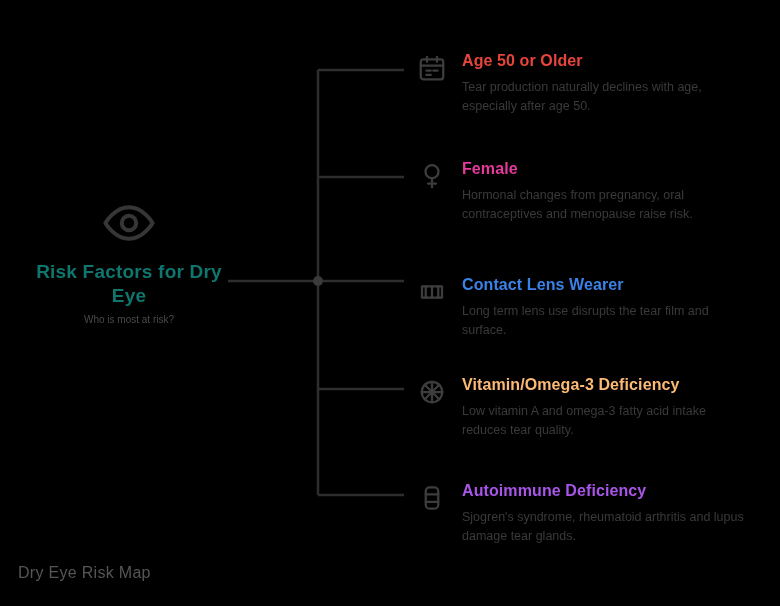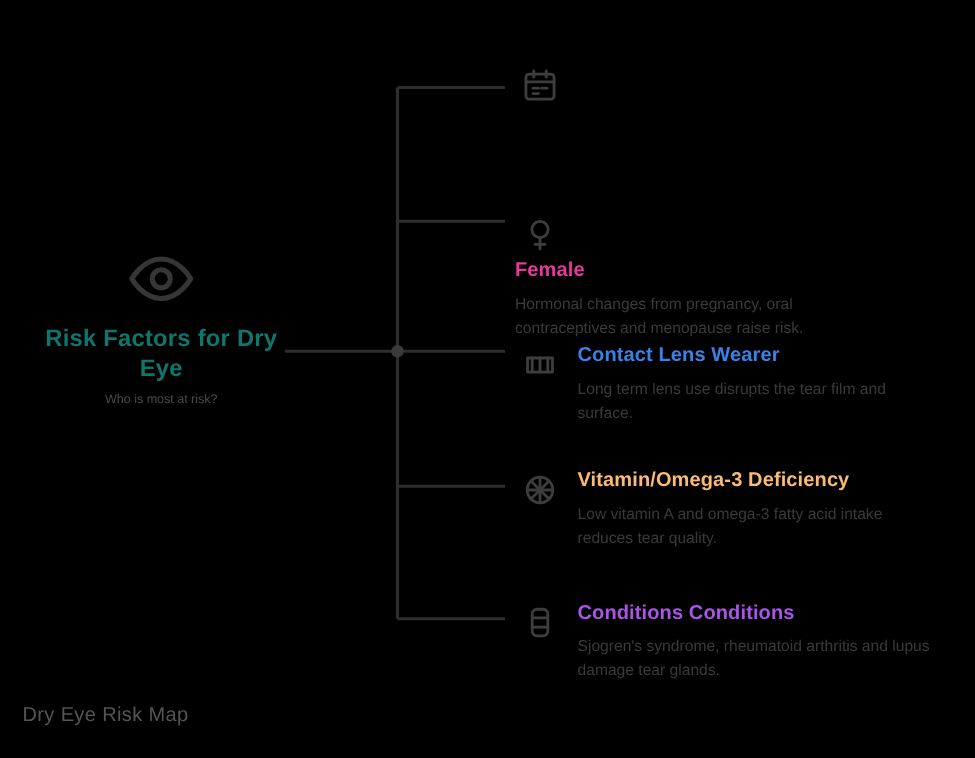--- a/index.html
+++ b/index.html
@@ -99,21 +99,21 @@
   }
   .branch-desc {
     font-size: 12.5px;
     line-height: 1.5;
     color: #3a3a3a;
     max-width: 290px;
   }
 
   
   #branch-0 { top: 52px; }
-  #branch-1 { top: 172px; flex-direction: column; }
+  #branch-1 { top: 160px; }
   #branch-2 { top: 276px; }
   #branch-3 { top: 376px; }
   #branch-4 { top: 482px; }
 
   
   #footer {
     position: absolute;
     left: 18px;
     top: 564px;
     font-size: 16px;
@@ -155,20 +155,24 @@
       <svg viewBox="0 0 24 24" fill="none" stroke="#6a6a6a" stroke-width="1.8" stroke-linecap="round" stroke-linejoin="round">
         <rect x="3" y="5" width="18" height="16" rx="2"></rect>
         <line x1="3" y1="10" x2="21" y2="10"></line>
         <line x1="8" y1="3" x2="8" y2="7"></line>
         <line x1="16" y1="3" x2="16" y2="7"></line>
         <line x1="7.5" y1="14" x2="11" y2="14"></line>
         <line x1="13" y1="14" x2="16.5" y2="14"></line>
         <line x1="7.5" y1="17.5" x2="11" y2="17.5"></line>
       </svg>
     </span>
+    <div class="branch-body">
+      <div class="branch-title" style="color: rgb(232, 69, 60);">Age 50 or Older</div>
+      <div class="branch-desc">Tear production naturally declines with age, especially after age 50.</div>
+    </div>
   </div>
 
   <div class="branch" id="branch-1">
     <span class="branch-icon-wrap">
       <svg viewBox="0 0 24 24" fill="none" stroke="#6a6a6a" stroke-width="1.8" stroke-linecap="round" stroke-linejoin="round">
         <circle cx="12" cy="8.5" r="5.2"></circle>
         <line x1="12" y1="13.7" x2="12" y2="21"></line>
         <line x1="8.8" y1="18" x2="15.2" y2="18"></line>
       </svg>
     </span>
@@ -207,20 +211,20 @@
 
   <div class="branch" id="branch-4">
     <span class="branch-icon-wrap">
       <svg viewBox="0 0 24 24" fill="none" stroke="#6a6a6a" stroke-width="1.8" stroke-linecap="round" stroke-linejoin="round">
         <rect x="7" y="3.5" width="10" height="17" rx="3"></rect>
         <line x1="7" y1="9" x2="17" y2="9"></line>
         <line x1="7" y1="15" x2="17" y2="15"></line>
       </svg>
     </span>
     <div class="branch-body">
-      <div class="branch-title" style="color: rgb(168, 85, 232);">Conditions Conditions</div>
+      <div class="branch-title" style="color: rgb(168, 85, 232);">Autoimmune Deficiency</div>
       <div class="branch-desc">Sjogren's syndrome, rheumatoid arthritis and lupus damage tear glands.</div>
     </div>
   </div>
 
   <div id="footer">Dry Eye Risk Map</div>
 
 </div>
 
 </body></html>

